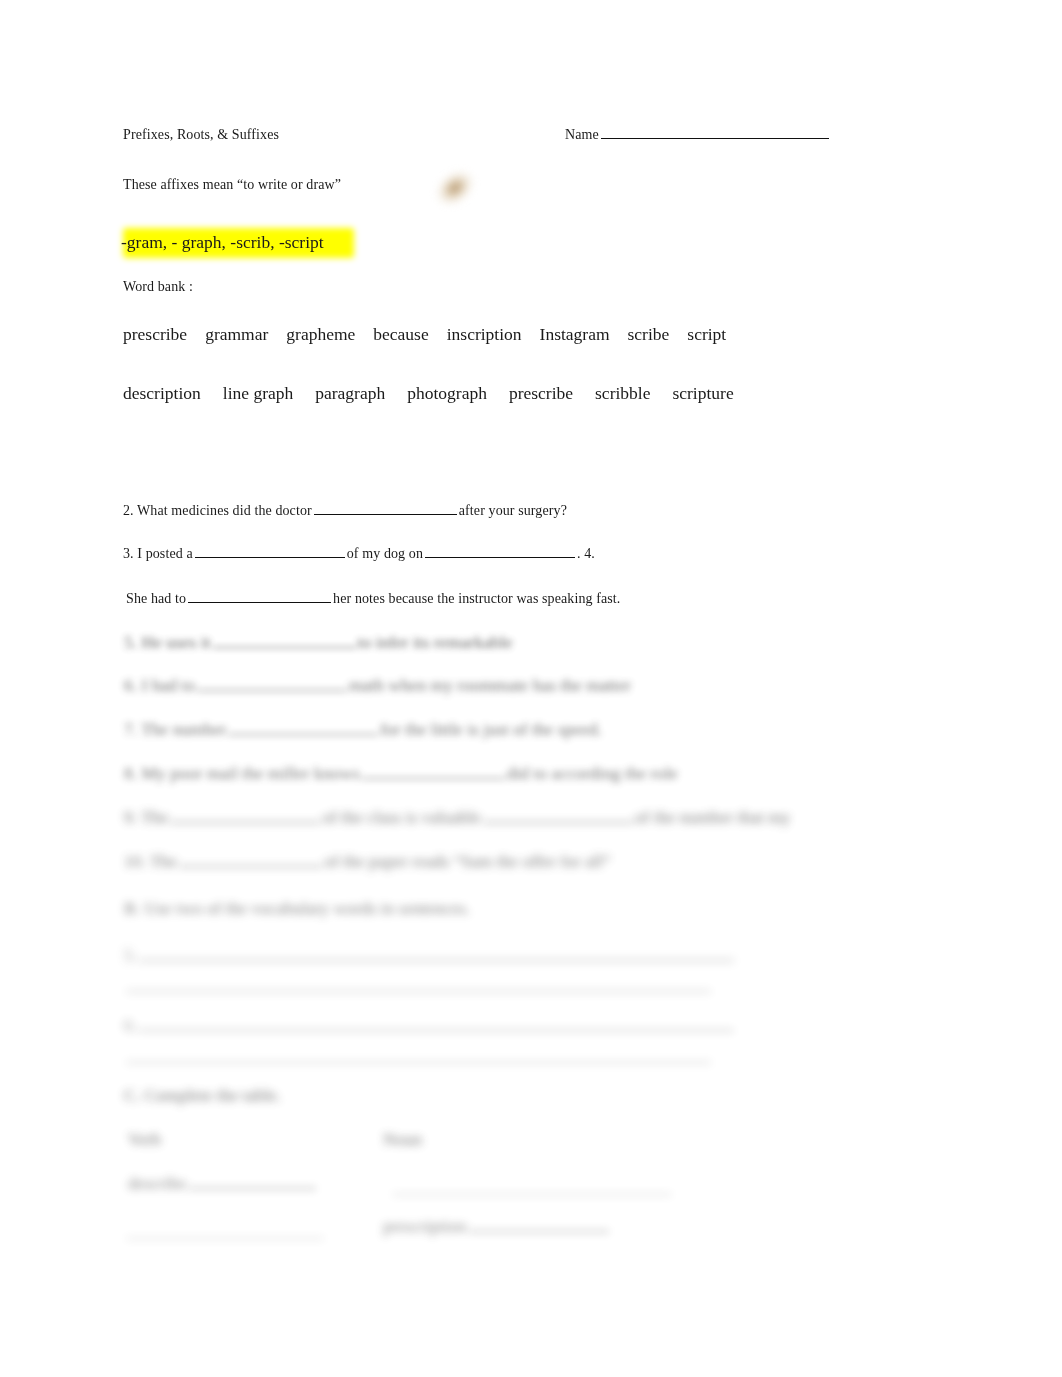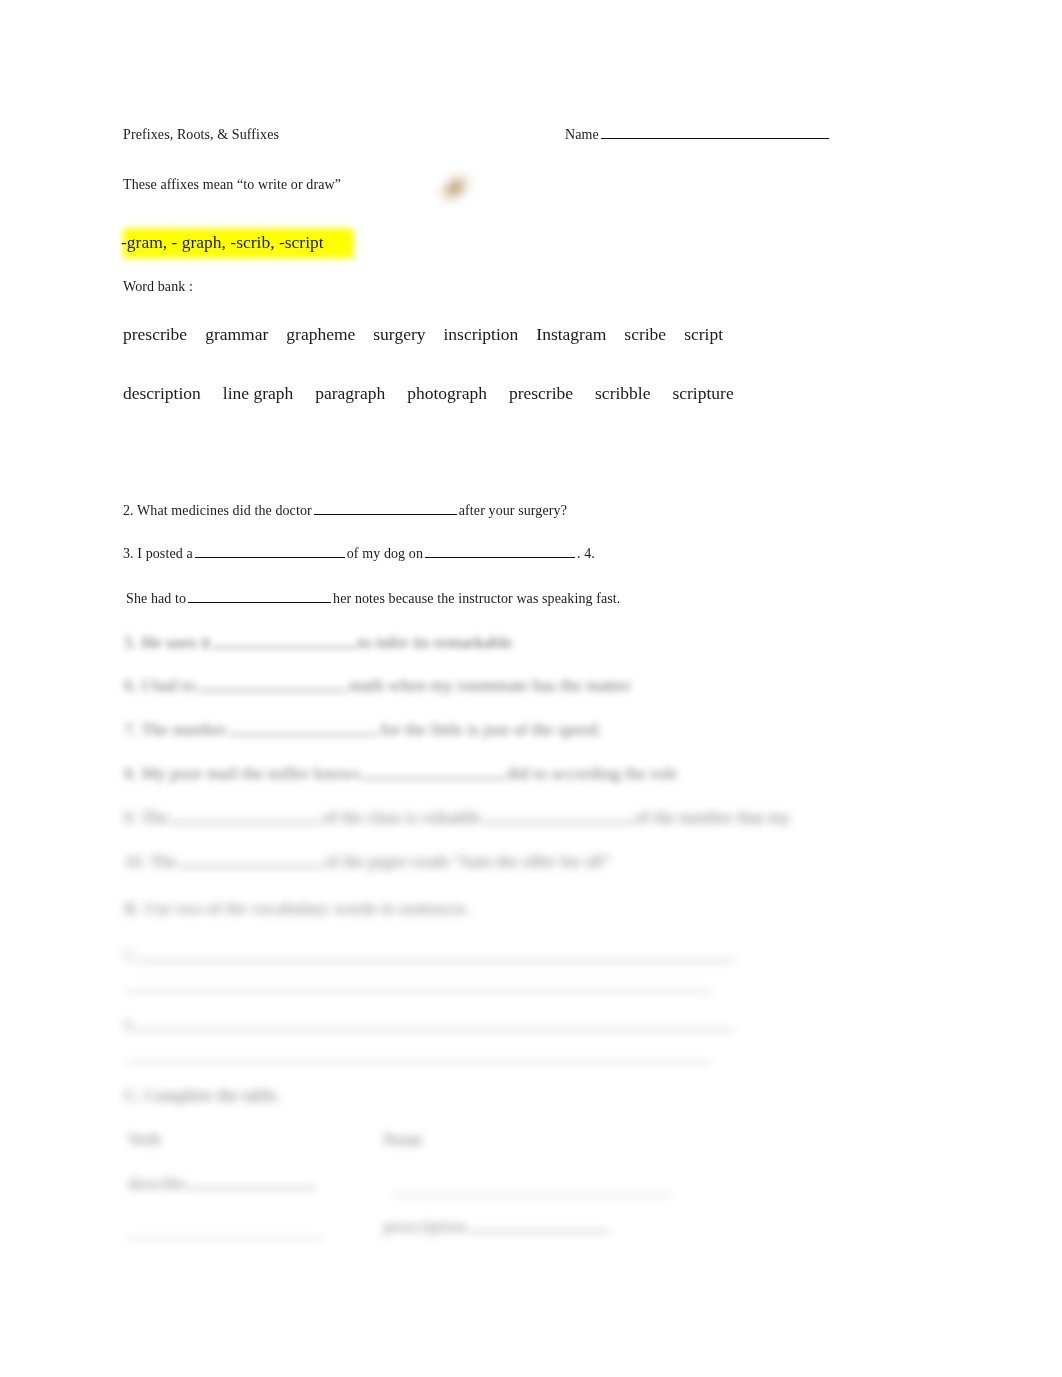--- a/index.html
+++ b/index.html
@@ -159,21 +159,21 @@
   <div class="smudge"></div>
 
   <div class="affix-hl-wrap">
     <div class="affix-hl-bg"></div>
     <div class="affix-hl-text">-gram, - graph, -scrib, -script</div>
   </div>
 
   <div class="row wb-label">Word bank :</div>
 
   <div class="wb-row wb-row1">
-    <span class="w">prescribe</span><span class="w">grammar</span><span class="w">grapheme</span><span class="w">surgery</span><span class="w">inscription</span><span class="w">Instagram</span><span class="w">scribe</span><span class="w">script</span>
+    <span class="w">prescribe</span><span class="w">grammar</span><span class="w">grapheme</span><span class="w">because</span><span class="w">inscription</span><span class="w">Instagram</span><span class="w">scribe</span><span class="w">script</span>
   </div>
 
   <div class="wb-row wb-row2">
     <span class="w">description</span><span class="w">line graph</span><span class="w">paragraph</span><span class="w">photograph</span><span class="w">prescribe</span><span class="w">scribble</span><span class="w">scripture</span>
   </div>
 
 
 
   <div class="row q2">
     <span>2. What medicines did the doctor</span><span class="blankline bl-med"></span><span>after your surgery?</span>

